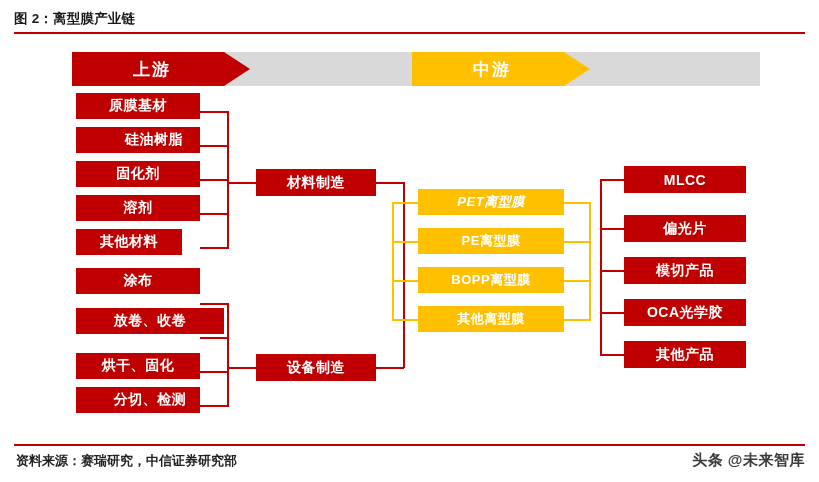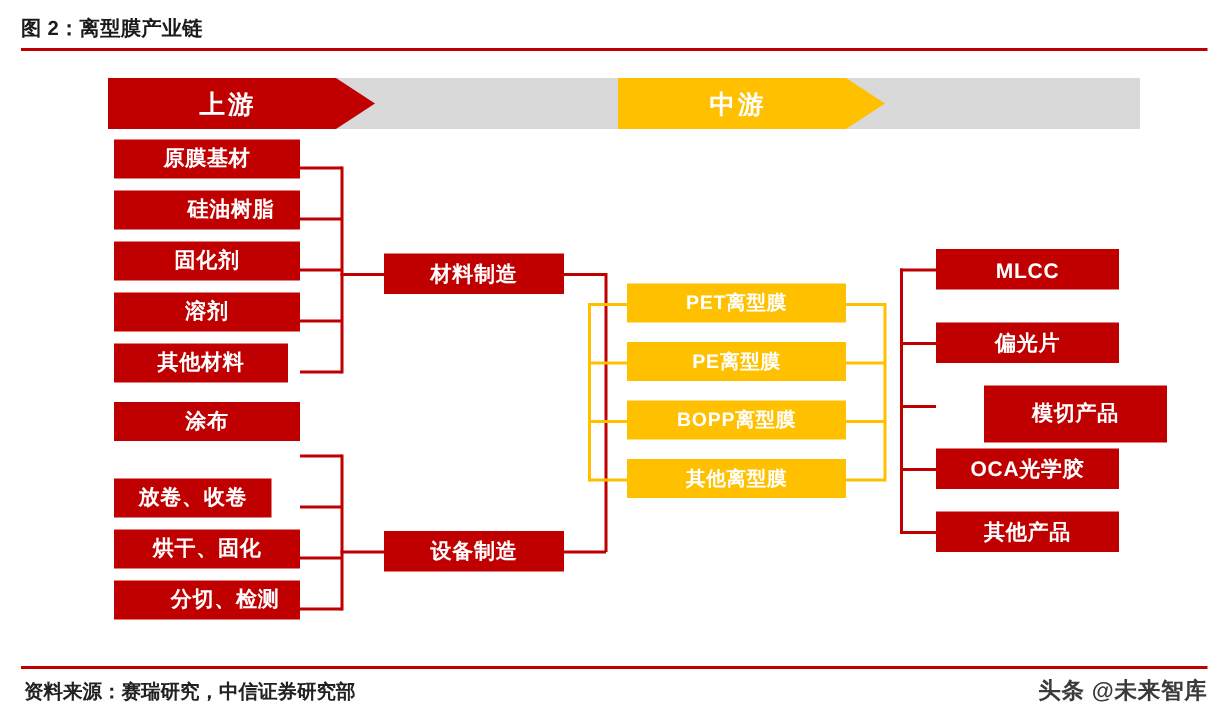--- a/index.html
+++ b/index.html
@@ -156,69 +156,69 @@
 <div id="banner-row">
   <div id="banner-bg"></div>
   <div class="chevron chev-mid">中游</div>
   <div class="chevron chev-up">上游</div>
 </div>
 
 <div class="node node-red" style="left:76px; top:93px; width:124px; height:26px;">原膜基材</div>
 <div class="node node-red" style="left:76px; top:127px; width:124px; height:26px;padding-left:32px;">硅油树脂</div>
 <div class="node node-red" style="left:76px; top:161px; width:124px; height:26px;">固化剂</div>
 <div class="node node-red" style="left:76px; top:195px; width:124px; height:26px;">溶剂</div>
-<div class="node node-red" style="left:76px; top:229px; width:116px; height:26px;">其他材料</div>
+<div class="node node-red" style="left:76px; top:229px; width:106px; height:26px;">其他材料</div>
 
 <div class="ln ln-red h" style="left:200px; top:111px; width:28px;"></div>
 <div class="ln ln-red h" style="left:200px; top:145px; width:28px;"></div>
 <div class="ln ln-red h" style="left:200px; top:179px; width:28px;"></div>
 <div class="ln ln-red h" style="left:200px; top:213px; width:28px;"></div>
 <div class="ln ln-red h" style="left:200px; top:247px; width:28px;"></div>
 <div class="ln ln-red v" style="left:227px; top:111px; height:138px;"></div>
 <div class="ln ln-red h" style="left:227px; top:182px; width:30px;"></div>
 
 <div class="node node-red" style="left:76px; top:268px; width:124px; height:26px;">涂布</div>
-<div class="node node-red" style="left:76px; top:319px; width:105px; height:26px;">放卷、收卷</div>
+<div class="node node-red" style="left:76px; top:308px; width:148px; height:26px;">放卷、收卷</div>
 <div class="node node-red" style="left:76px; top:353px; width:124px; height:26px;">烘干、固化</div>
 <div class="node node-red" style="left:76px; top:387px; width:124px; height:26px;padding-left:24px;">分切、检测</div>
 
 <div class="ln ln-red h" style="left:200px; top:303px; width:28px;"></div>
 <div class="ln ln-red h" style="left:200px; top:337px; width:28px;"></div>
 <div class="ln ln-red h" style="left:200px; top:371px; width:28px;"></div>
 <div class="ln ln-red h" style="left:200px; top:405px; width:28px;"></div>
 <div class="ln ln-red v" style="left:227px; top:303px; height:104px;"></div>
 <div class="ln ln-red h" style="left:227px; top:367px; width:30px;"></div>
 
 <div class="node node-red" style="left:256px; top:169px; width:120px; height:27px;">材料制造</div>
 <div class="node node-red" style="left:256px; top:354px; width:120px; height:27px;">设备制造</div>
 
 <div class="ln ln-red h" style="left:376px; top:182px; width:28px;"></div>
 <div class="ln ln-red h" style="left:376px; top:367px; width:28px;"></div>
 <div class="ln ln-red v" style="left:403px; top:182px; height:186px;"></div>
 
-<div class="node node-yellow" style="left:418px; top:189px; width:146px; height:26px;">PET离型膜</div>
+<div class="node node-yellow" style="left:418px; top:189px; width:146px; height:26px;font-style:italic;">PET离型膜</div>
 <div class="node node-yellow" style="left:418px; top:228px; width:146px; height:26px;text-align:right;">PE离型膜</div>
 <div class="node node-yellow" style="left:418px; top:267px; width:146px; height:26px;">BOPP离型膜</div>
 <div class="node node-yellow" style="left:418px; top:306px; width:146px; height:26px;">其他离型膜</div>
 
 <div class="ln ln-yellow h" style="left:392px; top:202px; width:26px;"></div>
 <div class="ln ln-yellow h" style="left:392px; top:241px; width:26px;"></div>
 <div class="ln ln-yellow h" style="left:392px; top:280px; width:26px;"></div>
 <div class="ln ln-yellow h" style="left:392px; top:319px; width:26px;"></div>
 <div class="ln ln-yellow v" style="left:392px; top:202px; height:119px;"></div>
 
 <div class="ln ln-yellow h" style="left:564px; top:202px; width:26px;"></div>
 <div class="ln ln-yellow h" style="left:564px; top:241px; width:26px;"></div>
 <div class="ln ln-yellow h" style="left:564px; top:280px; width:26px;"></div>
 <div class="ln ln-yellow h" style="left:564px; top:319px; width:26px;"></div>
 <div class="ln ln-yellow v" style="left:589px; top:202px; height:119px;"></div>
 
 <div class="node node-red" style="left:624px; top:166px; width:122px; height:27px;">MLCC</div>
 <div class="node node-red" style="left:624px; top:215px; width:122px; height:27px;">偏光片</div>
-<div class="node node-red" style="left:624px; top:257px; width:122px; height:38px;margin-left:32px;">模切产品</div>
+<div class="node node-red" style="left:624px; top:257px; width:122px; height:27px;">模切产品</div>
 <div class="node node-red" style="left:624px; top:299px; width:122px; height:27px;">OCA光学胶</div>
 <div class="node node-red" style="left:624px; top:341px; width:122px; height:27px;">其他产品</div>
 
 <div class="ln ln-red h" style="left:600px; top:179px; width:24px;"></div>
 <div class="ln ln-red h" style="left:600px; top:228px; width:24px;"></div>
 <div class="ln ln-red h" style="left:600px; top:270px; width:24px;"></div>
 <div class="ln ln-red h" style="left:600px; top:312px; width:24px;"></div>
 <div class="ln ln-red h" style="left:600px; top:354px; width:24px;"></div>
 <div class="ln ln-red v" style="left:600px; top:179px; height:177px;"></div>
 

